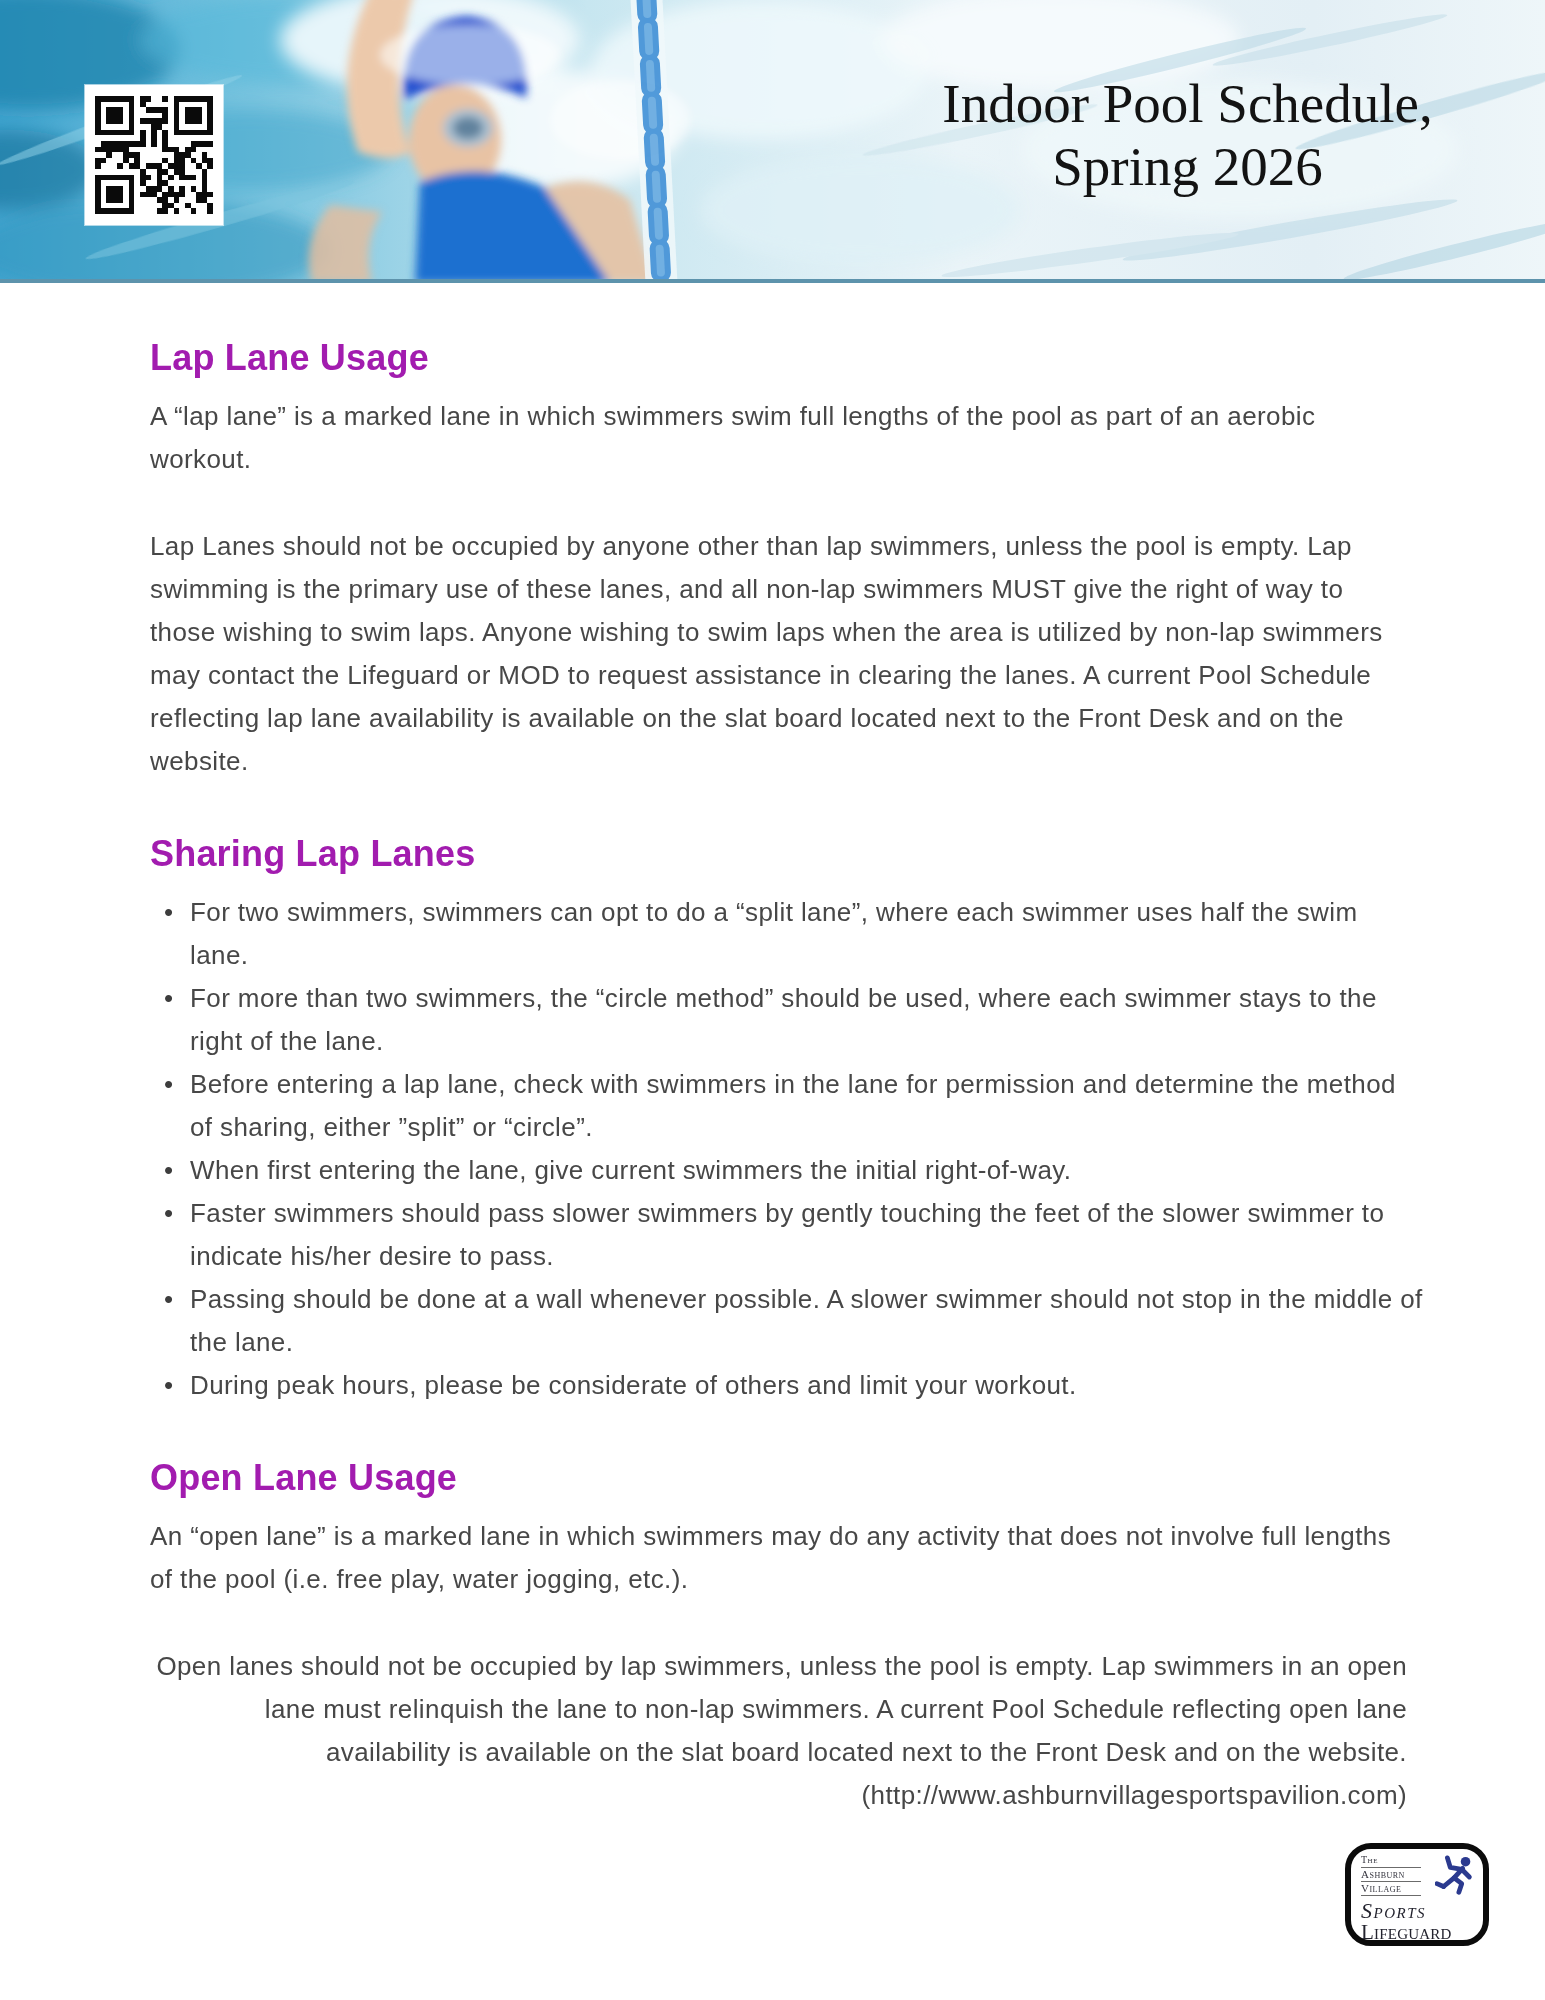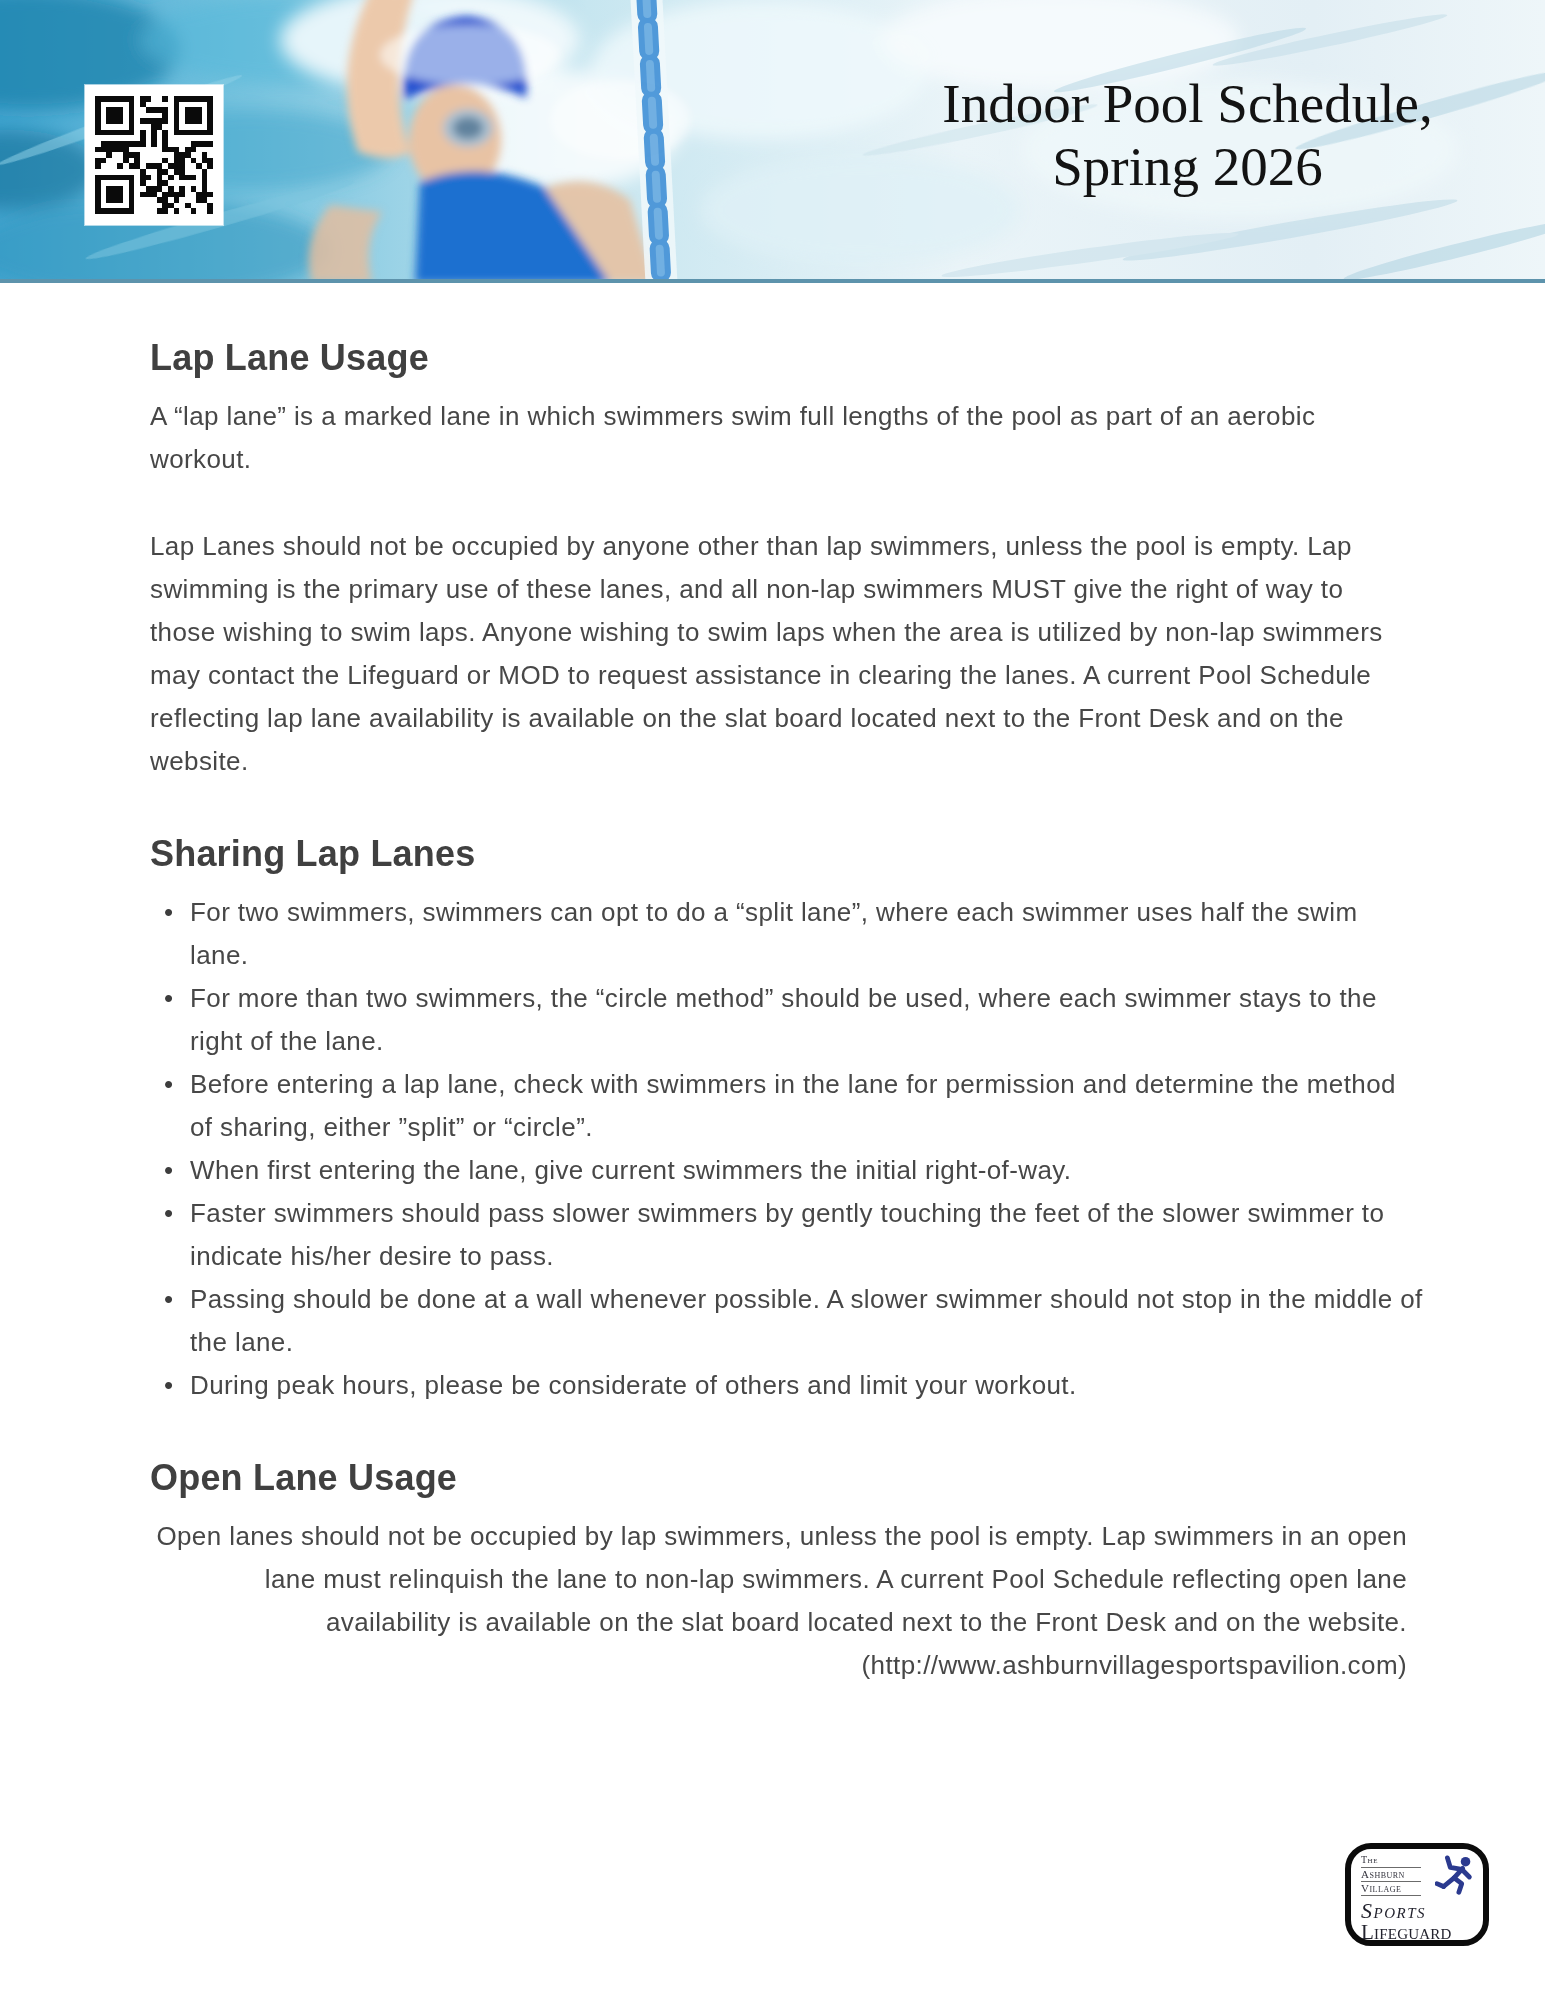--- a/index.html
+++ b/index.html
@@ -22,21 +22,21 @@
     box-shadow:0 0 0 1px rgba(255,255,255,0.6);
   }
   .qr-box svg{display:block;width:100%;height:100%;}
   
   .content{
     position:absolute;left:0;top:283px;width:1545px;box-sizing:border-box;
     padding:0 122px 0 150px;
     color:#474747;font-size:26px;line-height:43px;letter-spacing:0.4px;
   }
   .content h2{
-    font-size:36px;line-height:42px;color:#404040;font-weight:bold;
+    font-size:36px;line-height:42px;color:#a21caf;font-weight:bold;
     letter-spacing:0.2px;margin:50px 0 16px 0;
   }
   .content h2.first{margin-top:54px;}
   .content p{margin:0 16px 44px 0;}
   .content p:last-child{margin-bottom:0;text-align:right;}
   .content ul{list-style:none;margin:0 0 0 0;padding:0 0 0 40px;}
   .content ul li{position:relative;margin:0;}
   .content ul li::before{
     content:"\2022";position:absolute;left:-26px;top:0;
     font-size:26px;color:#3d3d3d;
@@ -383,20 +383,21 @@
       <li>For two swimmers, swimmers can opt to do a “split lane”, where each swimmer uses half the swim lane.</li>
       <li>For more than two swimmers, the “circle method” should be used, where each swimmer stays to the right of the lane.</li>
       <li>Before entering a lap lane, check with swimmers in the lane for permission and determine the method of sharing, either ”split” or “circle”.</li>
       <li>When first entering the lane, give current swimmers the initial right-of-way.</li>
       <li>Faster swimmers should pass slower swimmers by gently touching the feet of the slower swimmer to indicate his/her desire to pass.</li>
       <li>Passing should be done at a wall whenever possible. A slower swimmer should not stop in the middle of the lane.</li>
       <li>During peak hours, please be considerate of others and limit your workout.</li>
     </ul>
 
     <h2>Open Lane Usage</h2>
+    <p>An “open lane” is a marked lane in which swimmers may do any activity that does not involve full lengths of the pool (i.e. free play, water jogging, etc.).</p>
     <p>Open lanes should not be occupied by lap swimmers, unless the pool is empty. Lap swimmers in an open lane must relinquish the lane to non-lap swimmers. A current Pool Schedule reflecting open lane availability is available on the slat board located next to the Front Desk and on the website. (http://www.ashburnvillagesportspavilion.com)</p>
 
   </main>
 
   <div class="logo">
     <div class="logo-top">
       <div class="logo-names">
         <div class="ln ln-the">The</div>
         <div class="ln ln-mid">Ashburn</div>
         <div class="ln ln-mid">Village</div>

